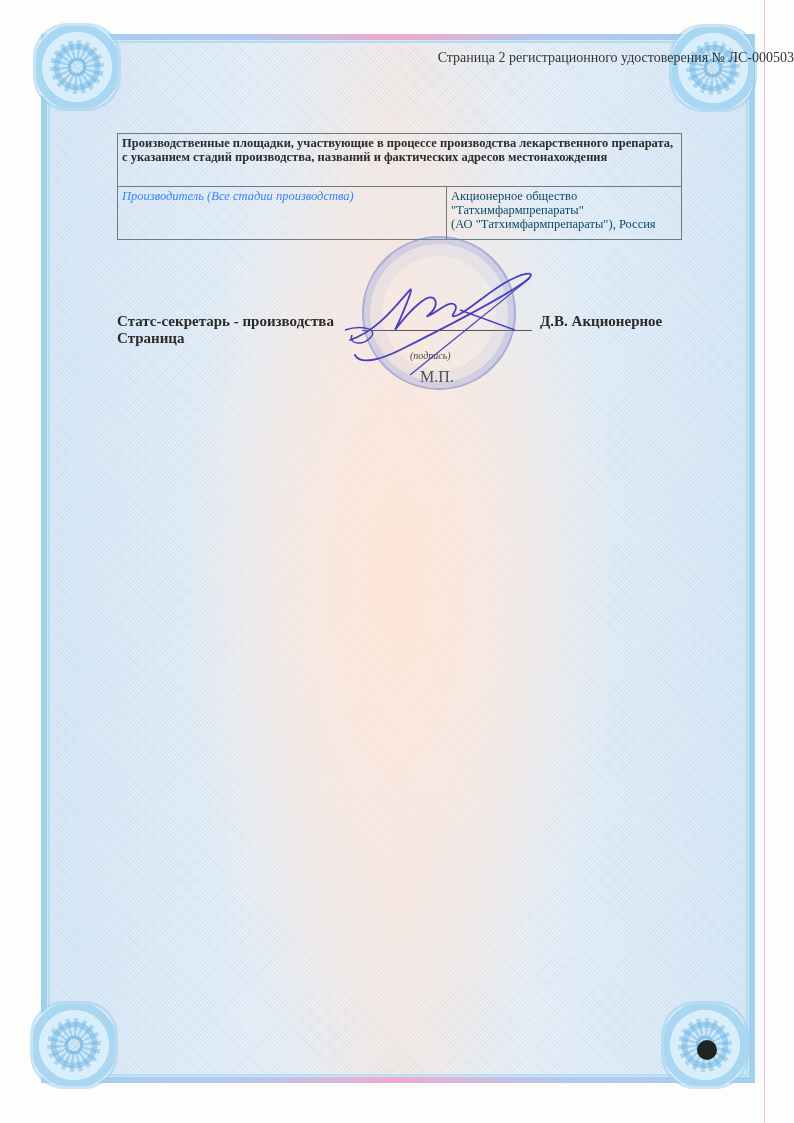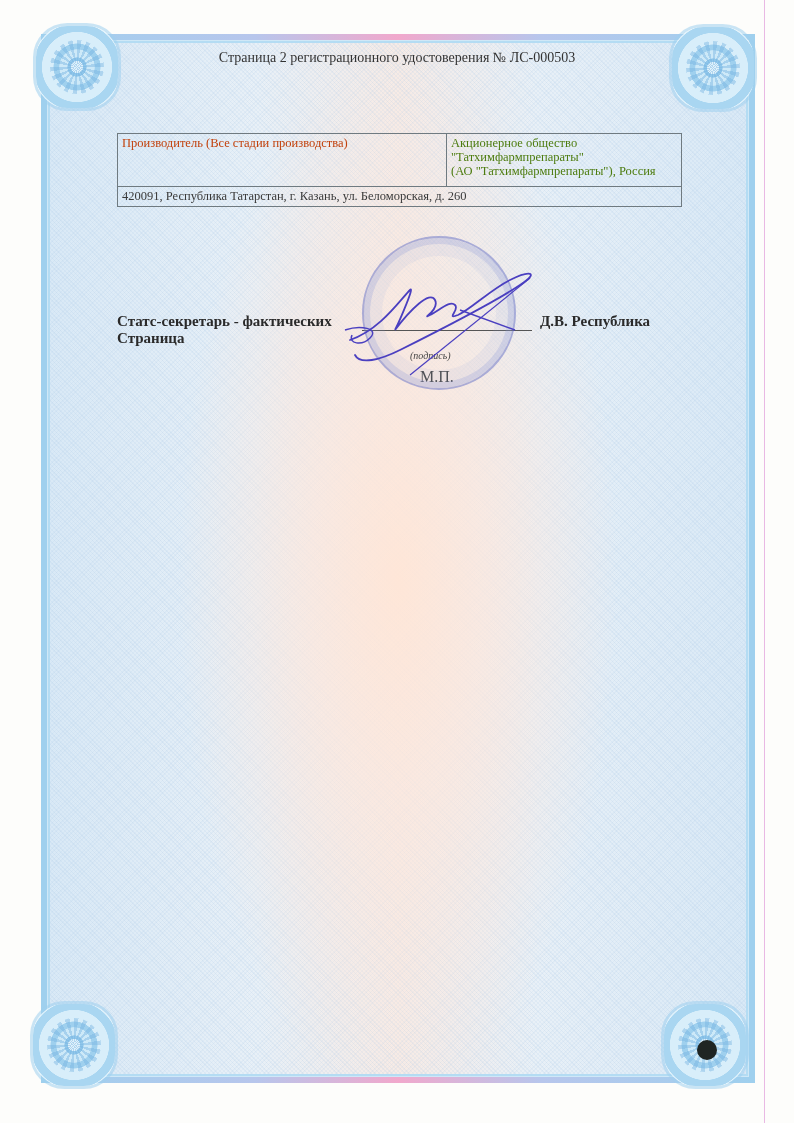--- a/index.html
+++ b/index.html
@@ -44,33 +44,33 @@
   }
   .r-tl { left: 36px; top: 26px; }
   .r-tr { left: 672px; top: 27px; }
   .r-bl { left: 33px; top: 1004px; }
   .r-br { left: 664px; top: 1004px; }
   .punch-hole {
     position: absolute; left: 697px; top: 1040px; width: 20px; height: 20px;
     border-radius: 50%; background: #1f2523; z-index: 3;
   }
   .page-title {
-    position: absolute; left: 0; top: 50px; width: 794px; text-align: center;
+    position: absolute; left: 0; top: 50px; width: 794px; text-align: right;
     font-size: 14px; color: #333;
   }
   table.sites {
     position: absolute; left: 117px; top: 133px; width: 565px;
     border-collapse: collapse; font-size: 12.5px; line-height: 14px;
   }
   table.sites td {
     border: 1px solid #6f7a80; padding: 2px 4px; vertical-align: top;
   }
   .hdr { font-weight: bold; color: #2b2b2b; height: 48px; }
-  .role { color: #c2410c; width: 320px; height: 48px; margin-left: 20px; }
-  .org { color: #4d7c0f; }
+  .role { font-style: italic; color: #3b82f6; width: 320px; height: 48px; margin-left: 20px; }
+  .org { color: #0c4a6e; }
   .addr { color: #3a3a3a; height: 15px; }
   .sig-position {
     position: absolute; left: 117px; top: 313px; font-weight: bold; font-size: 15px; line-height: 17px;
   }
   .sig-line {
     position: absolute; left: 362px; top: 330px; width: 170px; height: 1px; background: #555;
   }
   .sig-name {
     position: absolute; left: 540px; top: 313px; font-weight: bold; font-size: 15px;
   }
@@ -99,40 +99,40 @@
 <div class="rosette r-tl"></div>
 <div class="rosette r-tr"></div>
 <div class="rosette r-bl"></div>
 <div class="rosette r-br"></div>
 <div class="punch-hole"></div>
 
 <div class="page-title">Страница 2 регистрационного удостоверения № ЛС-000503</div>
 
 <table class="sites">
   <tbody>
+      <tr>
+    <td colspan="2" class="hdr">Производственные площадки, участвующие в процессе производства лекарственного препарата, с указанием стадий производства, названий и фактических адресов местонахождения</td>
+  </tr>
   <tr>
     <td class="role">Производитель (Все стадии производства)</td>
     <td class="org">
       <div>Акционерное общество</div>
       <div>"Татхимфармпрепараты"</div>
       <div>(АО "Татхимфармпрепараты"), Россия</div>
     </td>
   </tr>
-  <tr>
-    <td colspan="2" class="addr">420091, Республика Татарстан, г. Казань, ул. Беломорская, д. 260</td>
-  </tr>
 </tbody>
   </table>
 
 <div class="sig-position">
-  <div>Статс-секретарь - фактических</div>
+  <div>Статс-секретарь - производства</div>
   <div>Страница</div>
 </div>
 <div class="sig-line"></div>
-<div class="sig-name">Д.В. Республика</div>
+<div class="sig-name">Д.В. Акционерное</div>
 <div class="sig-caption">(подпись)</div>
 <div class="mp">М.П.</div>
 
 <div class="stamp"></div>
 <svg class="signature" width="220" height="120" viewBox="0 0 220 120">
   <path d="M10 80 C40 70, 60 40, 70 30 C75 25, 60 60, 55 70 C70 50, 90 30, 95 40 C100 50, 80 60, 90 55 C100 50, 110 40, 115 45 C120 50, 105 60, 118 55 C130 50, 150 30, 170 20 C190 10, 200 12, 180 25 C150 45, 100 70, 60 90 C40 100, 20 105, 15 95" fill="none" stroke="#4a3fc0" stroke-width="1.8" stroke-linecap="round"></path>
   <path d="M5 70 C20 65, 40 68, 30 78 C22 86, 8 84, 12 75" fill="none" stroke="#4a3fc0" stroke-width="1.5"></path>
   <path d="M120 50 L175 70" fill="none" stroke="#4a3fc0" stroke-width="1.4"></path>
   <path d="M190 18 L70 115" fill="none" stroke="#4a3fc0" stroke-width="1.2"></path>
 </svg>

